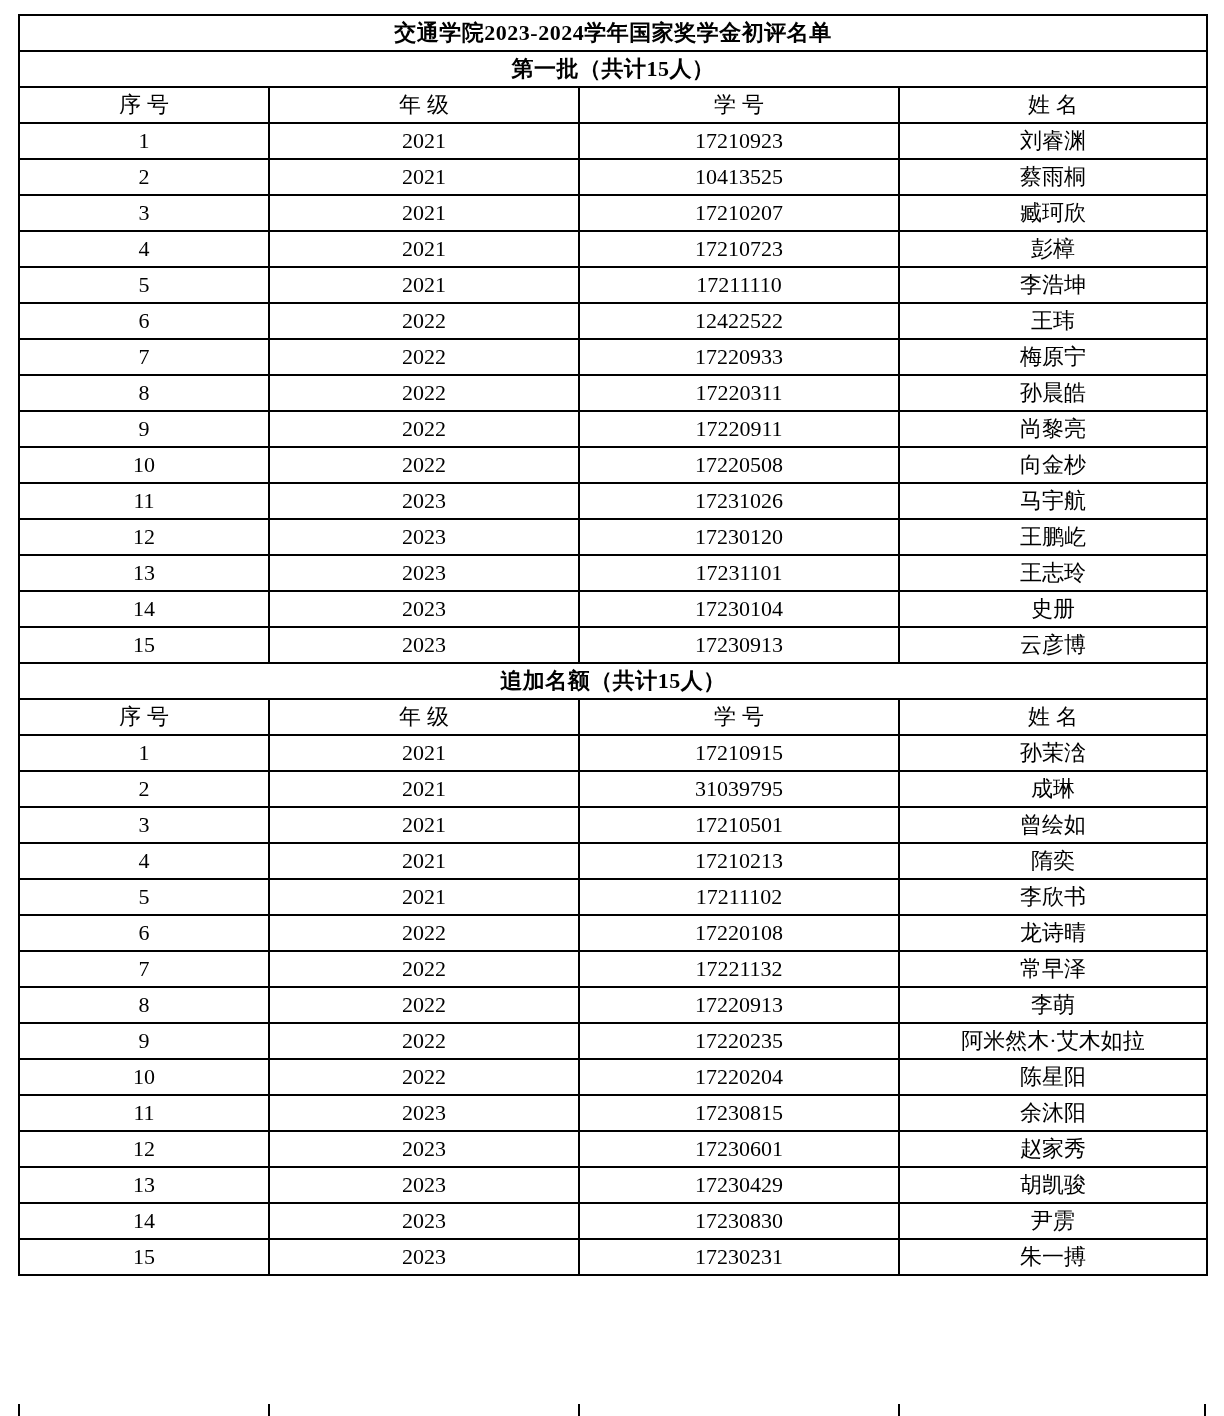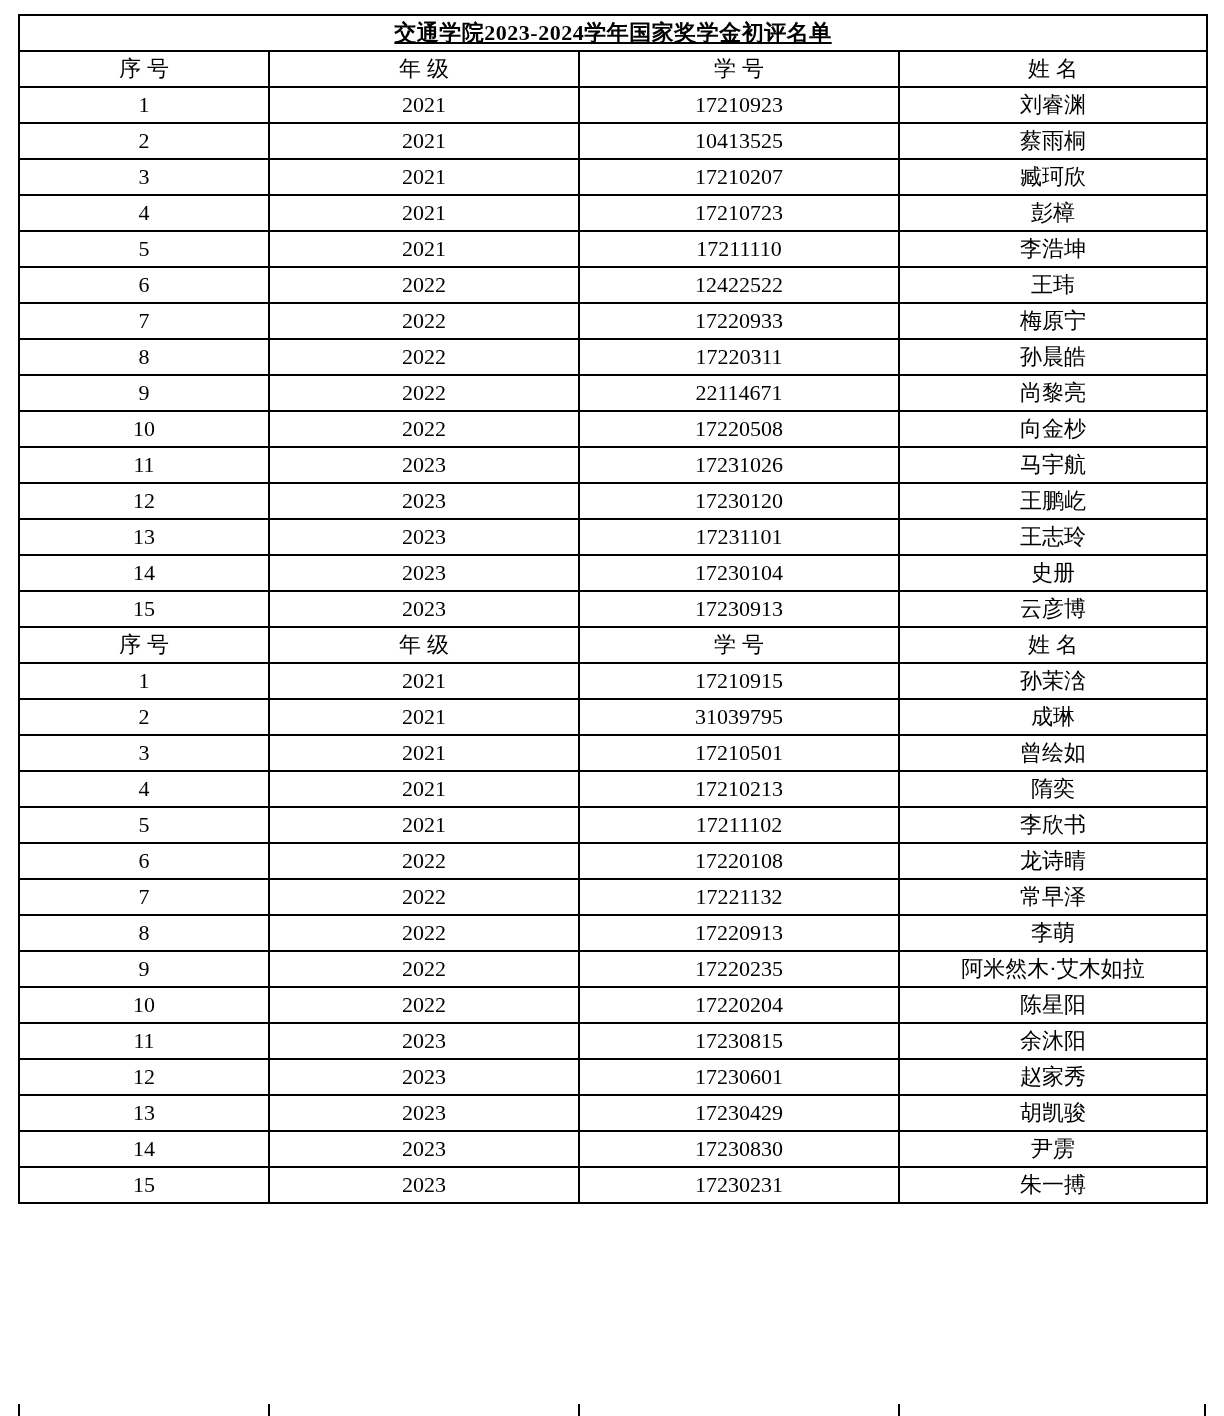--- a/index.html
+++ b/index.html
@@ -39,21 +39,20 @@
   col.c-idx   { width: 250px; }
   col.c-grade { width: 310px; }
   col.c-sid   { width: 320px; }
   col.c-name  { width: 308px; }
 
   .doc-title {
     font-size: 31px;
     font-weight: bold;
     height: 56px;
     letter-spacing: 0.5px;
-    text-decoration: underline;
   }
   .section-title {
     font-size: 27px;
     font-weight: bold;
     height: 50px;
     letter-spacing: 0.5px;
   }
   .col-head {
     font-size: 25px;
     font-weight: normal;
@@ -93,20 +92,23 @@
         <col class="c-grade">
         <col class="c-sid">
         <col class="c-name">
     </colgroup>
     <tbody>
       <tr>
         <td class="doc-title" colspan="4">交通学院2023-2024学年国家奖学金初评名单</td>
       </tr>
 
       <tr>
+        <td class="section-title" colspan="4">第一批（共计15人）</td>
+      </tr>
+      <tr>
         <td class="col-head">序号</td>
         <td class="col-head">年级</td>
         <td class="col-head">学号</td>
         <td class="col-head">姓名</td>
       </tr>
 
       <tr>
         <td class="cell">1</td>
         <td class="cell">2021</td>
         <td class="cell">17210923</td>
@@ -150,21 +152,21 @@
       </tr>
       <tr>
         <td class="cell">8</td>
         <td class="cell">2022</td>
         <td class="cell">17220311</td>
         <td class="cell cell-name">孙晨皓</td>
       </tr>
       <tr>
         <td class="cell">9</td>
         <td class="cell">2022</td>
-        <td class="cell">22114671</td>
+        <td class="cell">17220911</td>
         <td class="cell cell-name">尚黎亮</td>
       </tr>
       <tr>
         <td class="cell">10</td>
         <td class="cell">2022</td>
         <td class="cell">17220508</td>
         <td class="cell cell-name">向金杪</td>
       </tr>
       <tr>
         <td class="cell">11</td>
@@ -190,20 +192,23 @@
         <td class="cell">17230104</td>
         <td class="cell cell-name">史册</td>
       </tr>
       <tr>
         <td class="cell">15</td>
         <td class="cell">2023</td>
         <td class="cell">17230913</td>
         <td class="cell cell-name">云彦博</td>
       </tr>
 
+      <tr>
+        <td class="section-title" colspan="4">追加名额（共计15人）</td>
+      </tr>
       <tr>
         <td class="col-head">序号</td>
         <td class="col-head">年级</td>
         <td class="col-head">学号</td>
         <td class="col-head">姓名</td>
       </tr>
 
       <tr>
         <td class="cell">1</td>
         <td class="cell">2021</td>

